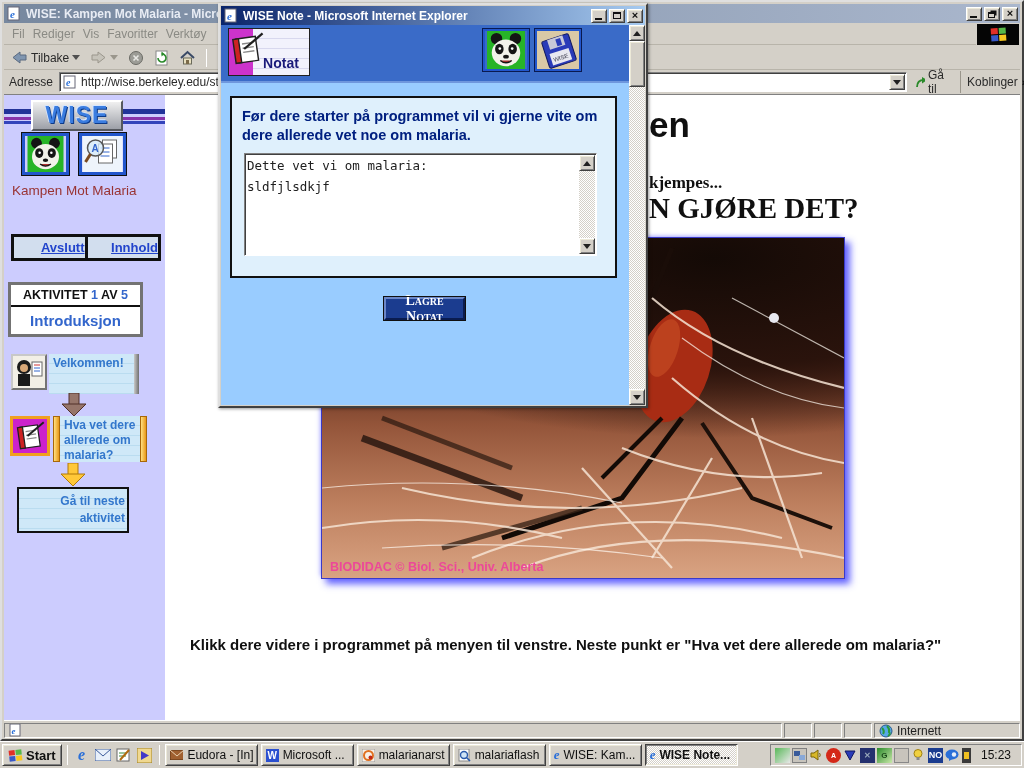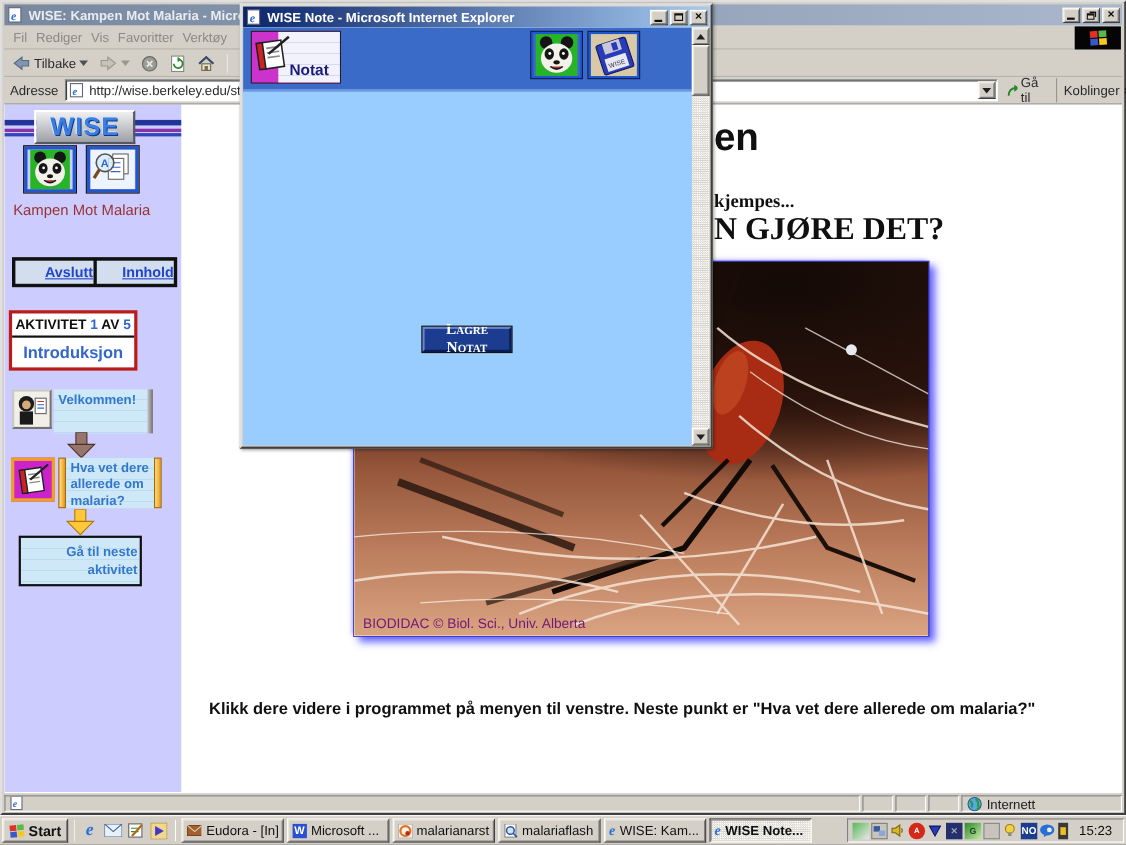--- a/index.html
+++ b/index.html
@@ -48,21 +48,21 @@
 
   
   .stripe { position:absolute; left:0; width:161px; }
   .wise-logo { position:absolute; left:27px; top:5px; width:92px; height:31px; background:linear-gradient(180deg,#f0f0f0,#9da0a8); border:2px solid; border-color:#ffffff #55585e #55585e #ffffff; display:flex; align-items:center; justify-content:center; font-size:23px; font-weight:bold; letter-spacing:1px; color:#3b7de0; text-shadow:1px 1px 0 #0c3a8a, -1px -1px 0 #d6e6ff; }
   .side-icons { position:absolute; left:18px; top:38px; display:flex; gap:10px; }
   .icon-frame { border:3px solid #2256cc; outline:1px solid #101010; width:47px; height:42px; overflow:hidden; }
   .project-title { position:absolute; left:8px; top:88px; font-size:13.5px; color:#993333; }
   .quit-box { position:absolute; left:7px; top:139px; width:150px; border:3px solid #101010; display:flex; background:#101010; gap:3px; }
   .quit-cell { flex:1; background:#d2deee; text-align:right; padding:3px 0; font-size:13px; font-weight:bold; }
   .quit-cell span { color:#2244cc; text-decoration:underline; }
-  .akt-box { position:absolute; left:4px; top:187px; width:117px; border:3px solid #b91c1c; background:#fff; }
+  .akt-box { position:absolute; left:4px; top:187px; width:135px; border:3px solid #737373; background:#fff; }
   .akt-row1 { text-align:center; font-size:12.5px; font-weight:bold; padding:3px 0; border-bottom:2px solid #101010; color:#101010; }
   .akt-row1 b { color:#3366cc; }
   .akt-row2 { text-align:center; font-size:15px; font-weight:bold; color:#3366cc; padding:5px 0; }
   .step { position:absolute; display:flex; }
   .step-banner { background:repeating-linear-gradient(180deg,#cfe8f8 0 9px,#badcf0 9px 10px); font-size:12px; font-weight:bold; color:#3377cc; padding:2px 4px; line-height:1.25; }
   .gray-bar { width:5px; background:linear-gradient(90deg,#c8c8c8,#707070); }
   .yel-bar { width:7px; background:linear-gradient(90deg,#ffe080,#e89818); border:1px solid #a86808; }
   .arrow-svg { position:absolute; }
   .next-box { position:absolute; left:13px; top:392px; width:112px; border:2px solid #101010; background:repeating-linear-gradient(180deg,#cfe8f8 0 9px,#badcf0 9px 10px); text-align:right; font-size:12px; font-weight:bold; color:#3377cc; padding:4px 2px; line-height:1.4; }
 
@@ -368,21 +368,21 @@
             </g>
             <g stroke="#fffaf2" stroke-width="1.2" opacity="0.7" fill="none">
               <path d="M0 250 Q150 235 300 265"></path>
               <path d="M60 310 Q200 300 340 320"></path>
               <path d="M360 100 Q440 160 522 170"></path>
               <path d="M410 60 L522 120"></path>
             </g>
             <circle cx="452" cy="80" r="5" fill="#e8e8f0"></circle>
             <text x="8" y="332" font-size="13" font-weight="bold" fill="#141414" font-family="Liberation Sans,sans-serif"> </text>
           </svg>
-          <span style="position:absolute;left:8px;bottom:4px;font-size:12.5px;font-weight:normal;color:#701a75;">BIODIDAC © Biol. Sci., Univ. Alberta</span>
+          <span style="position:absolute;left:8px;bottom:4px;font-size:12.5px;font-weight:bold;color:#ec4899;">BIODIDAC © Biol. Sci., Univ. Alberta</span>
         </div>
 
         <div class="footer-text">Klikk dere videre i programmet på menyen til venstre. Neste punkt er "Hva vet dere allerede om malaria?"</div>
       </div>
     </div>
 
     <div class="statusbar">
       <span class="status-pane" style="flex:0 0 778px;">
         <svg width="13" height="13">
             <rect x="1" y="0" width="10" height="12" fill="#fff" stroke="#667"></rect>
@@ -458,20 +458,35 @@
                 <rect x="8" y="6" width="28" height="28" rx="2" fill="#2a3bb8" stroke="#101860"></rect>
                 <rect x="14" y="6" width="16" height="10" fill="#c8c8d8"></rect>
                 <rect x="22" y="8" width="5" height="7" fill="#2a3bb8"></rect>
                 <rect x="12" y="20" width="20" height="12" fill="#e8e8f0"></rect>
                 <text x="14" y="29" font-size="6" fill="#334" font-family="Liberation Sans,sans-serif">WISE</text>
               </g>
             </svg>
         </span>
       </div>
 
+      <div class="note-panel">
+        <div class="note-prompt">Før dere starter på programmet vil vi gjerne vite om dere allerede vet noe om malaria.</div>
+        <div class="ta-wrap">
+          <textarea spellcheck="false" style="">Dette vet vi om malaria:
+sldfjlsdkjf</textarea>
+          <span class="ta-scroll">
+            <span class="sb-btn raised" style="top:0;">
+                <i class="tri-up"></i>
+              </span>
+            <span class="sb-btn raised" style="bottom:0;">
+                <i class="tri-down"></i>
+              </span>
+          </span>
+        </div>
+      </div>
 
       <button class="save-btn">Lagre Notat</button>
     </div>
 
     <div class="pop-scroll">
       <span class="sb-btn raised" style="top:0;">
           <i class="tri-up"></i>
         </span>
       <span class="pop-thumb raised"></span>
       <span class="sb-btn raised" style="bottom:0;">

